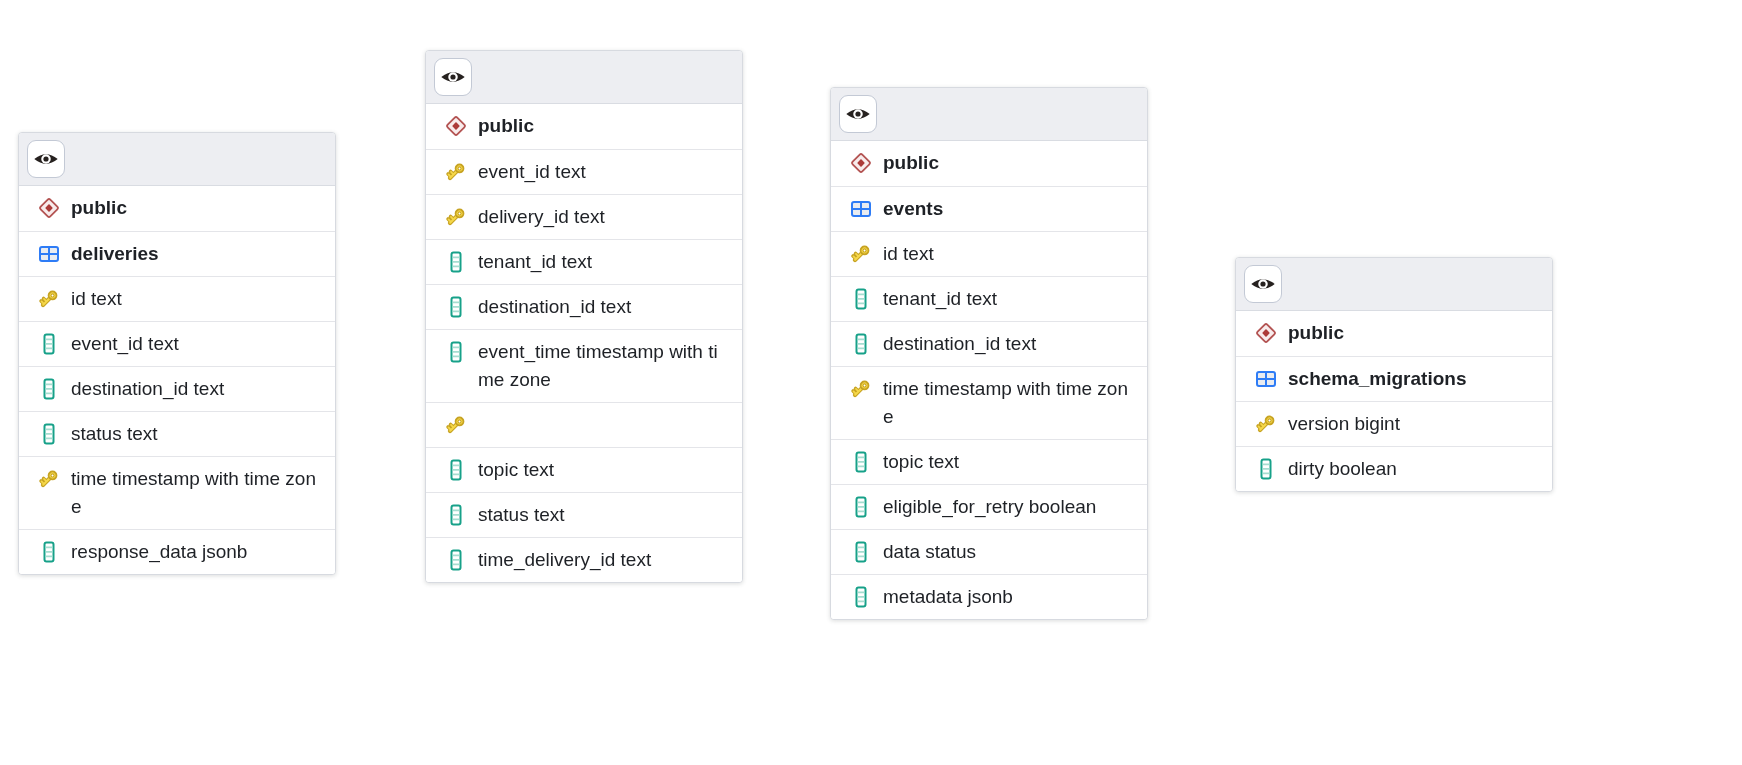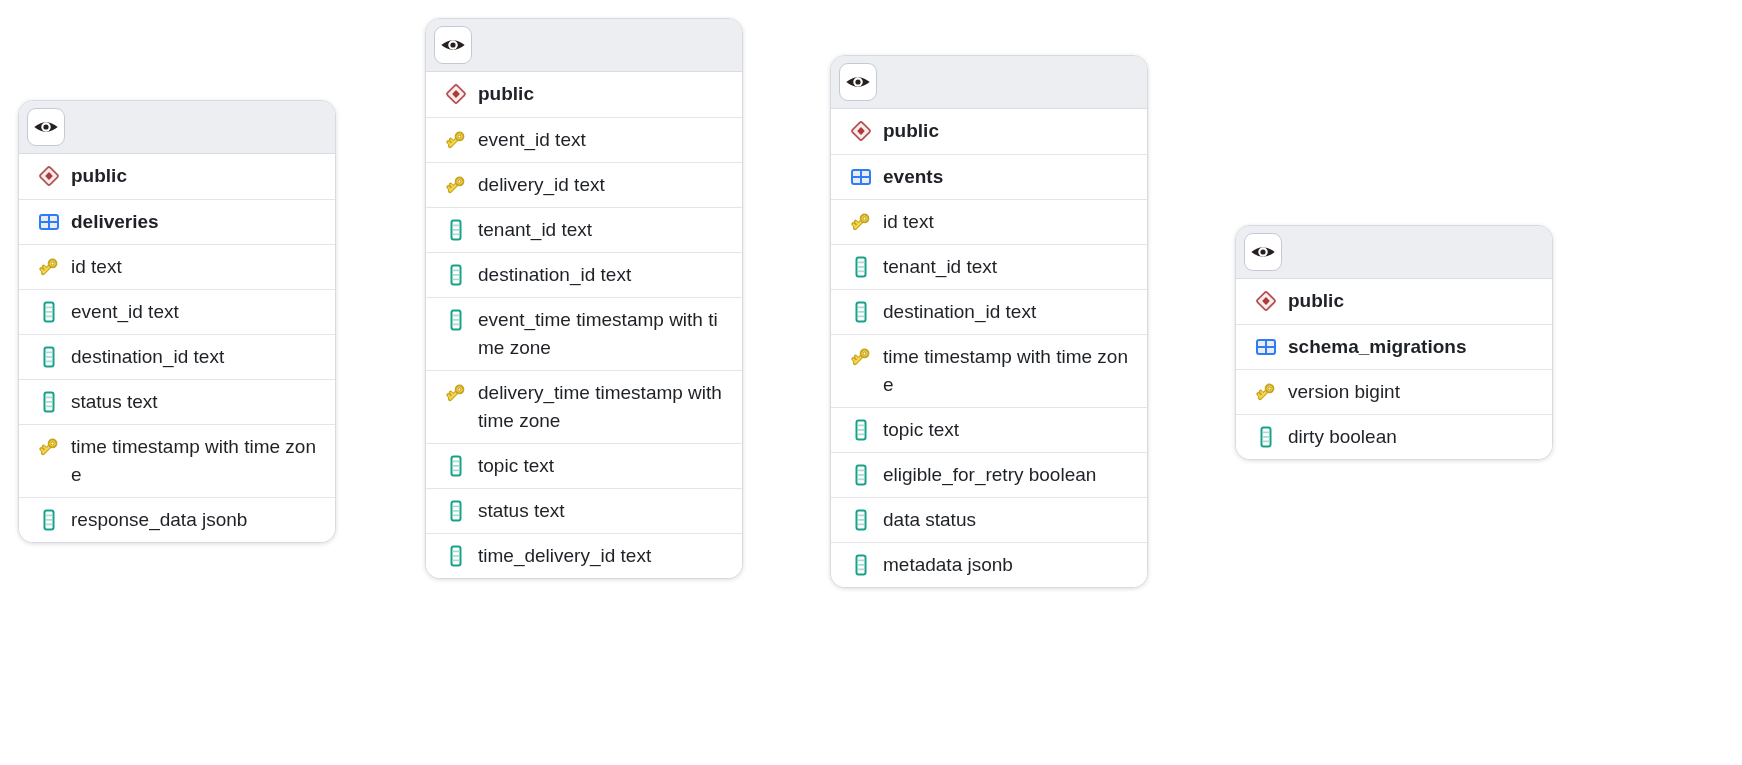--- a/index.html
+++ b/index.html
@@ -2,23 +2,24 @@
 <html><head>
 <meta charset="utf-8">
 <style>
   html,body{margin:0;padding:0;background:#ffffff;}
   .canvas{
     position:relative;width:1742px;height:765px;background:#ffffff;
     font-family:"Liberation Sans",sans-serif;overflow:hidden;
   }
   .table-card{
     position:absolute;width:316px;background:#ffffff;
-    border:1px solid #d7dae0;border-radius:15px;
+    border:1px solid #d7dae0;border-radius:4px;
     box-shadow:0 1px 4px rgba(60,64,67,.18);
     overflow:hidden;
+    margin-top:32px;
   }
   .pos-0{left:18px;top:100px;}
   .pos-1{left:425px;top:18px;}
   .pos-2{left:830px;top:55px;}
   .pos-3{left:1235px;top:225px;}
   .card-header{
     background:#edeef2;padding:7px 8px;border-bottom:1px solid #d9dce2;
   }
   .eye-btn{
     width:38px;height:38px;background:#ffffff;
@@ -236,21 +237,20 @@
               <g transform="rotate(45 12 12)">
                 <path d="M12 11 v9.5" stroke="#c7a322" stroke-width="4.2" stroke-linecap="round"></path>
                 <path d="M11.4 15.5 h-3.6 M11.4 19 h-3.6" stroke="#c7a322" stroke-width="3.6" stroke-linecap="round"></path>
                 <path d="M12 11 v9.2" stroke="#f6d84a" stroke-width="2" stroke-linecap="round"></path>
                 <path d="M11.4 15.5 h-3 M11.4 19 h-3" stroke="#f6d84a" stroke-width="1.7" stroke-linecap="round"></path>
                 <circle cx="12" cy="7" r="3.9" fill="#f6d84a" stroke="#c7a322" stroke-width="1.9"></circle>
                 <circle cx="12" cy="7" r="1.5" fill="#ffffff" stroke="#c7a322" stroke-width="1"></circle>
               </g>
             </svg>
           </span>
-          <span class="label">delivery_time timestamp with time zone</span>
         </div>
         <div class="row">
           <span class="icon">
             <svg width="24" height="24" viewBox="0 0 24 24">
               <rect x="7.5" y="2.5" width="9" height="19" rx="2" fill="#ffffff" stroke="#17a189" stroke-width="2"></rect>
               <path d="M8.6 7.4 h6.8 M8.6 11.9 h6.8 M8.6 16.4 h6.8" stroke="#a5ddd0" stroke-width="1.7"></path>
             </svg>
           </span>
           <span class="label">topic text</span>
         </div>

